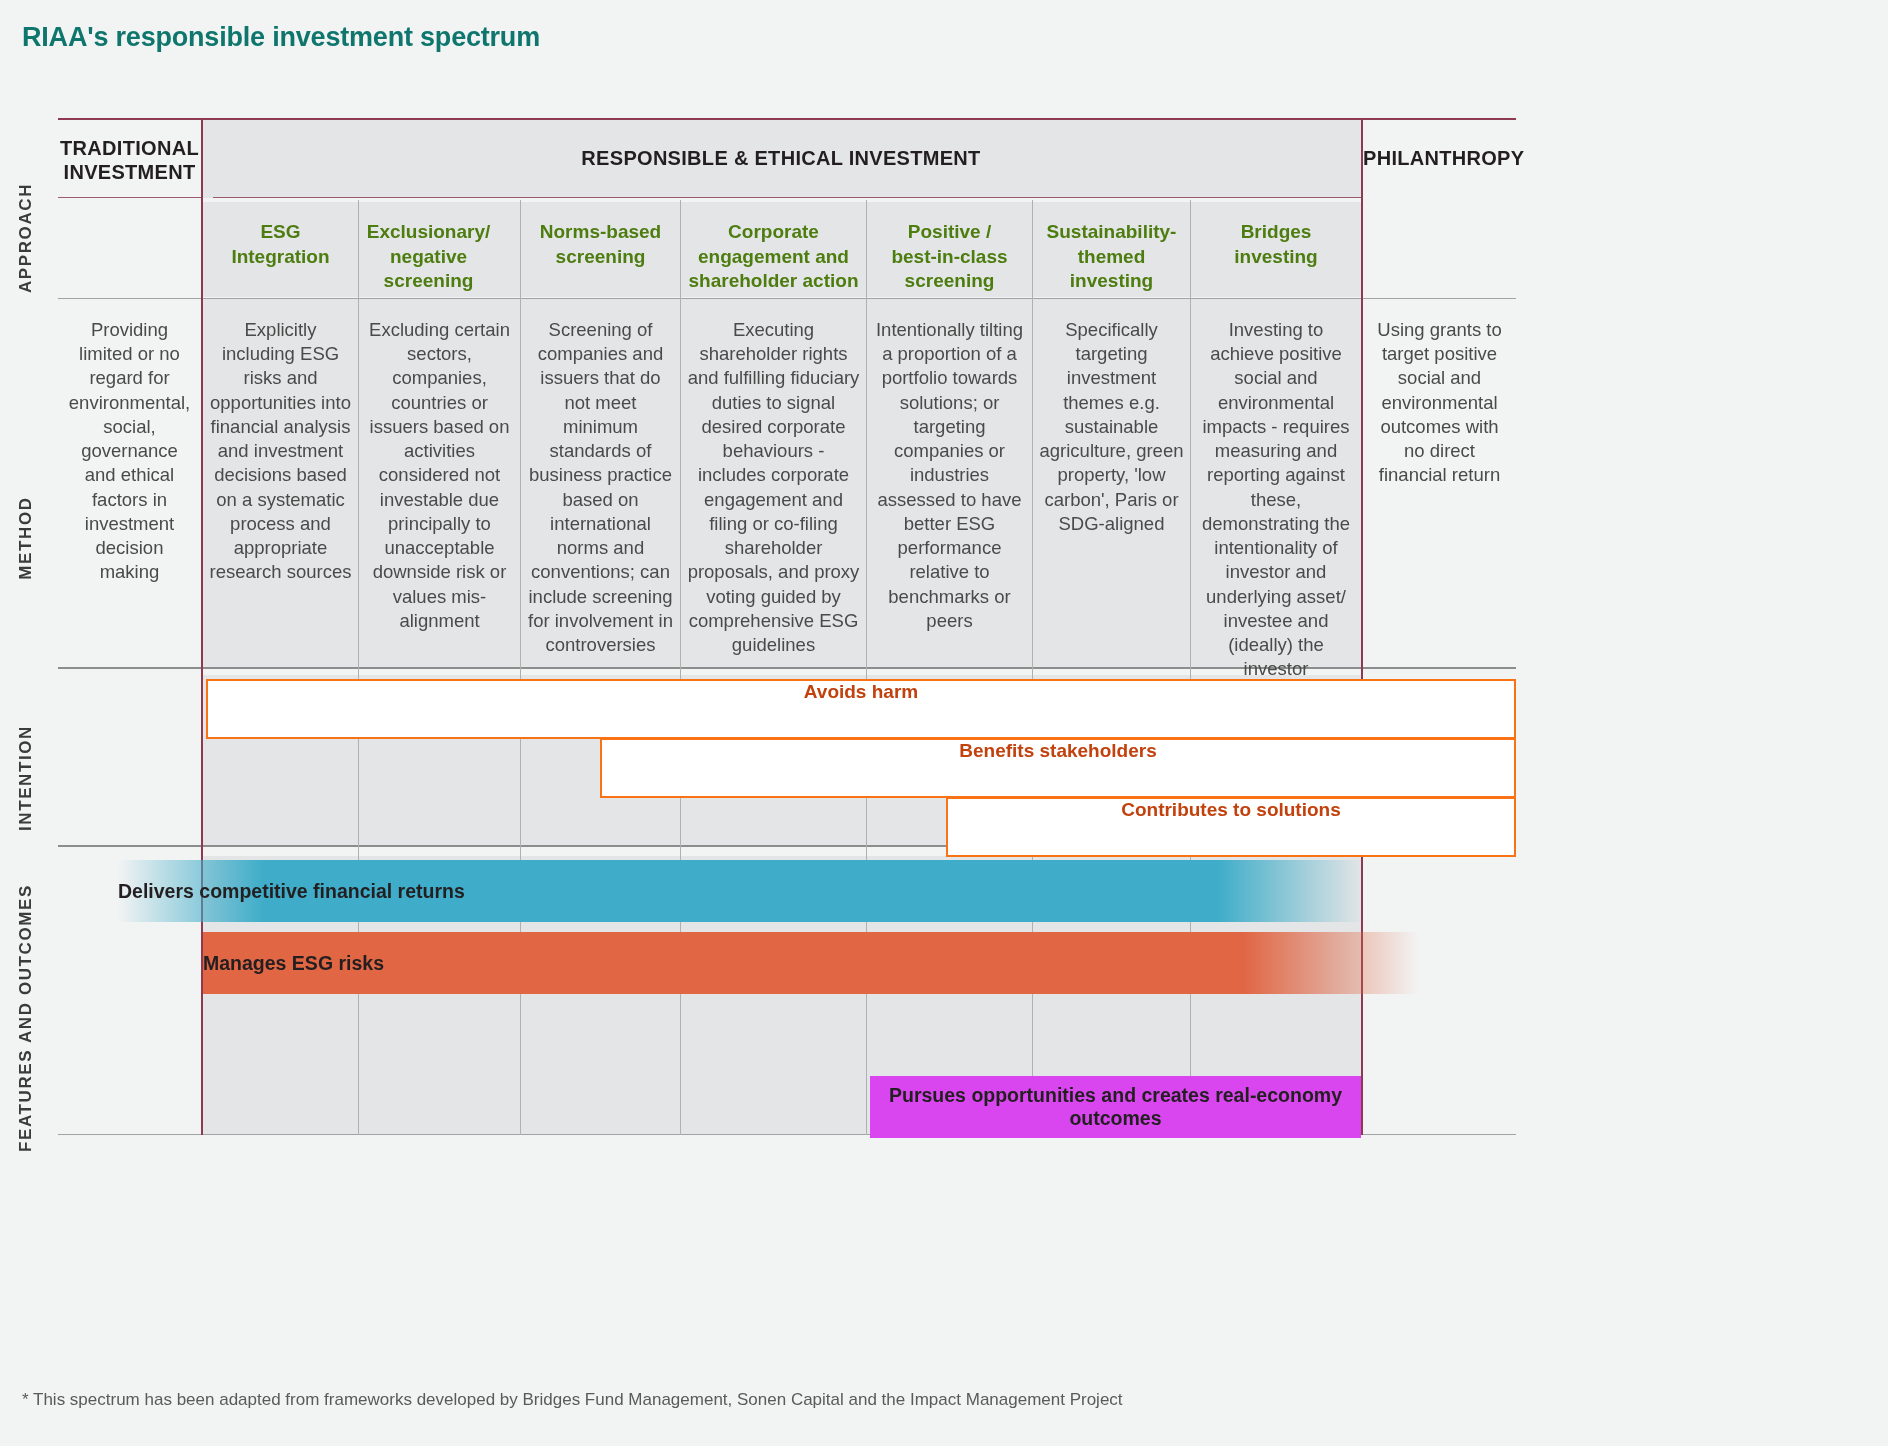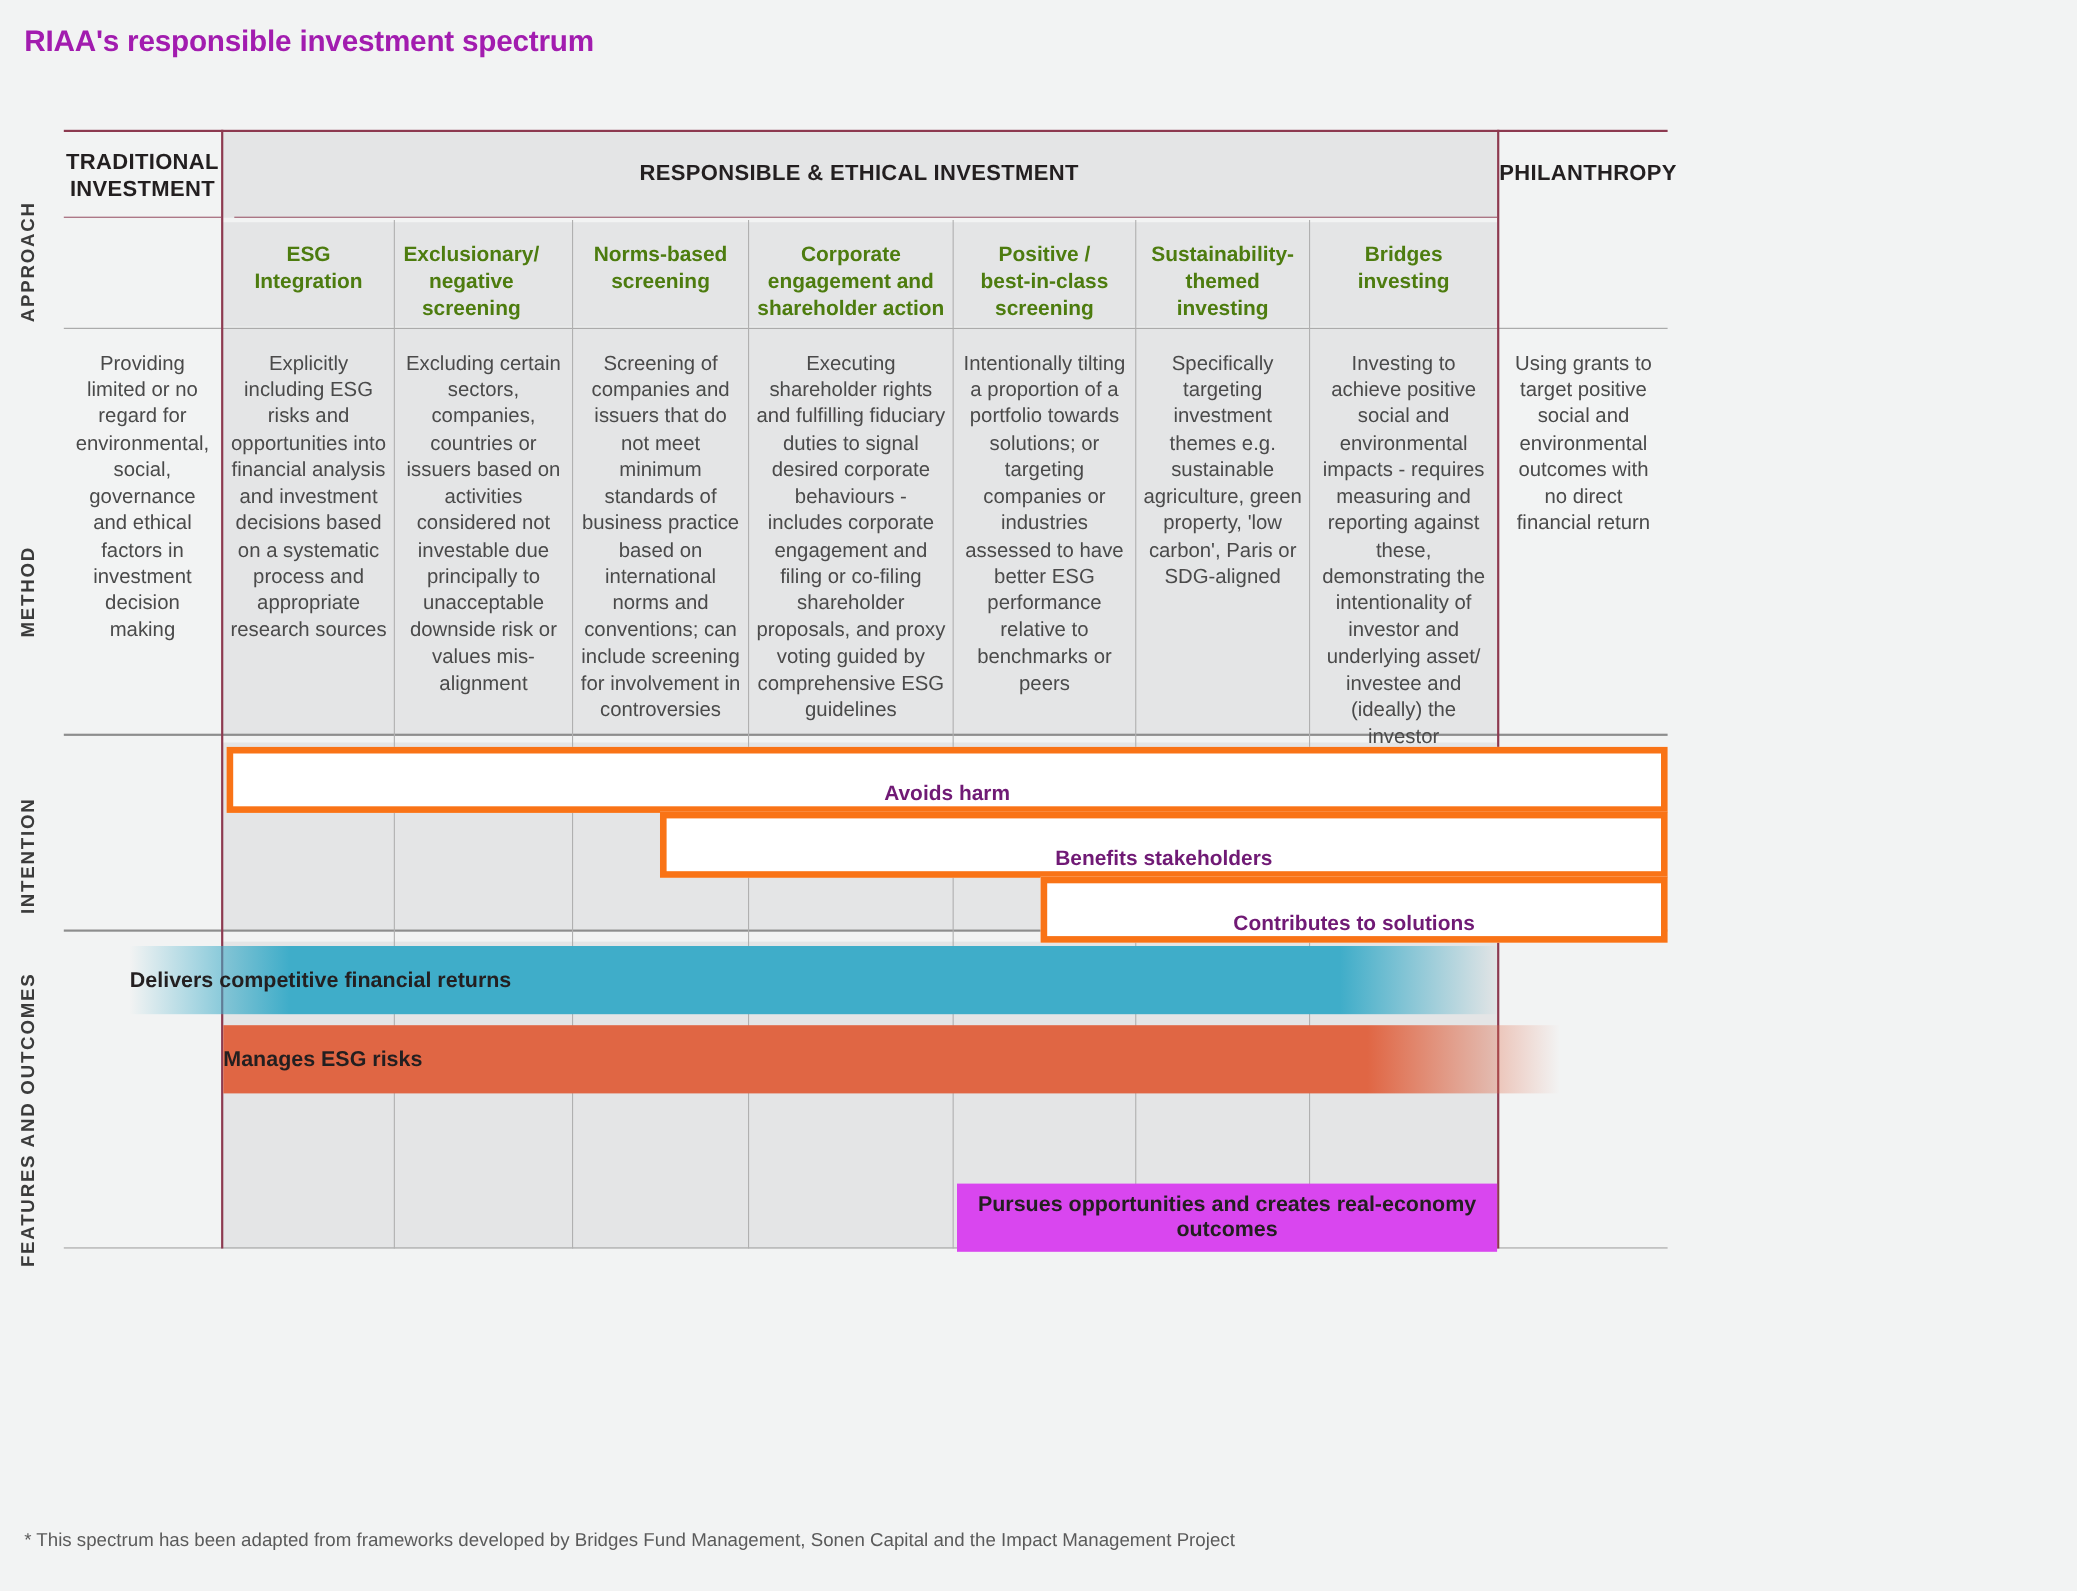--- a/index.html
+++ b/index.html
@@ -7,21 +7,21 @@
     width: 1888px; height: 1446px;
     background: #f2f3f3;
     font-family: "Liberation Sans", sans-serif;
     color: #3b3b3b;
     position: relative;
     overflow: hidden;
   }
   
   #title {
     position: absolute; left: 22px; top: 22px;
-    font-size: 27px; font-weight: bold; color: #a21caf;
+    font-size: 27px; font-weight: bold; color: #0f766e;
     letter-spacing: -0.2px;
   }
   
   #chart {
     position: absolute; left: 58px; top: 118px;
     width: 1458px; height: 1017px;
   }
   
   .rowlabel {
     position: absolute; left: -42px;
@@ -70,23 +70,23 @@
     text-align: center;
     font-size: 18.5px;
     line-height: 1.31;
     color: #4a4a4a;
     padding: 0 6px;
   }
   
   .ibar {
     position: absolute;
     background: #ffffff;
-    border: 6px solid #f97316;
-    display: flex; align-items: flex-end; justify-content: center;
-    font-size: 19px; font-weight: bold; color: #701a75;
+    border: 2px solid #f97316;
+    display: flex; align-items: flex-start; justify-content: center;
+    font-size: 19px; font-weight: bold; color: #c2410c;
   }
   
   .obar {
     position: absolute;
     display: flex; align-items: center; justify-content: flex-start;
     font-size: 19.5px; font-weight: bold; color: #231f20;
     text-align: center;
   }
   
   #footnote {

